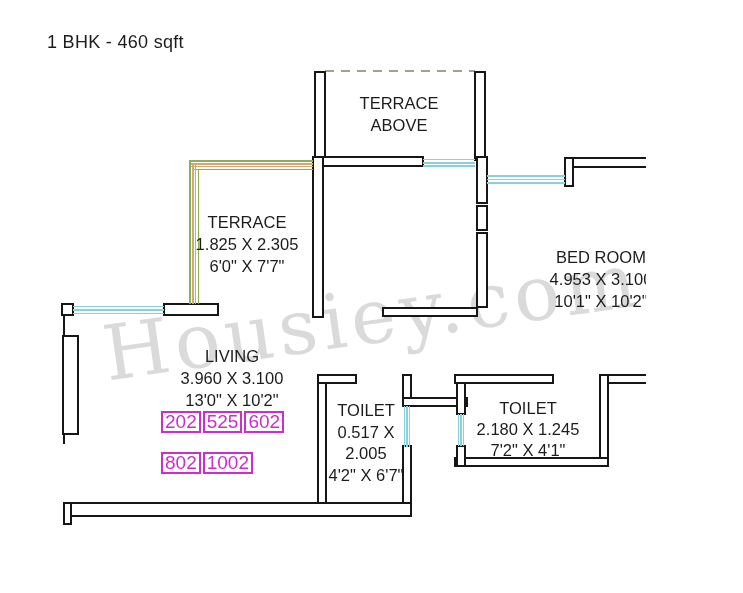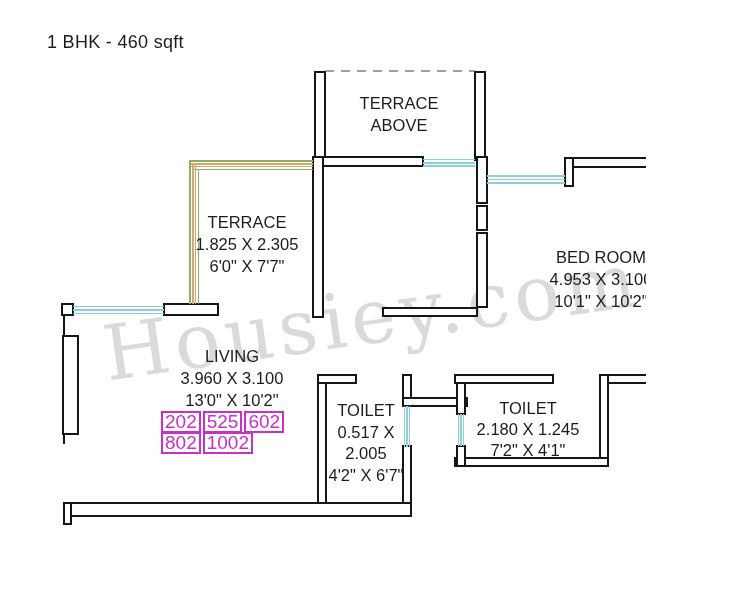--- a/index.html
+++ b/index.html
@@ -167,18 +167,18 @@
     <span>TOILET</span>
     <span>2.180 X 1.245</span>
     <span>7'2" X 4'1"</span>
   </div>
 
   <div class="unit-row" style="left:161px;top:411px;border-radius:8px;">
     <div class="unit-box">202</div>
     <div class="unit-box">525</div>
     <div class="unit-box">602</div>
   </div>
-  <div class="unit-row" style="left:161px;top:432px;align-items:center;">
+  <div class="unit-row" style="left:161px;top:452px;align-items:center;">
     <div class="unit-box">802</div>
     <div class="unit-box">1002</div>
   </div>
 
 </div>
 
 </body></html>

